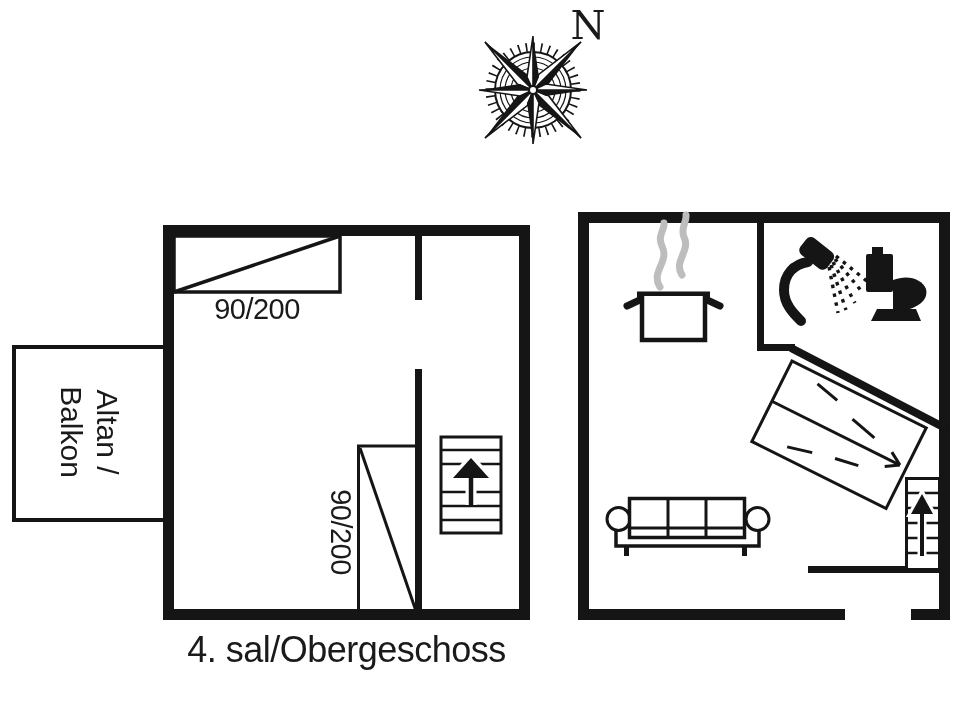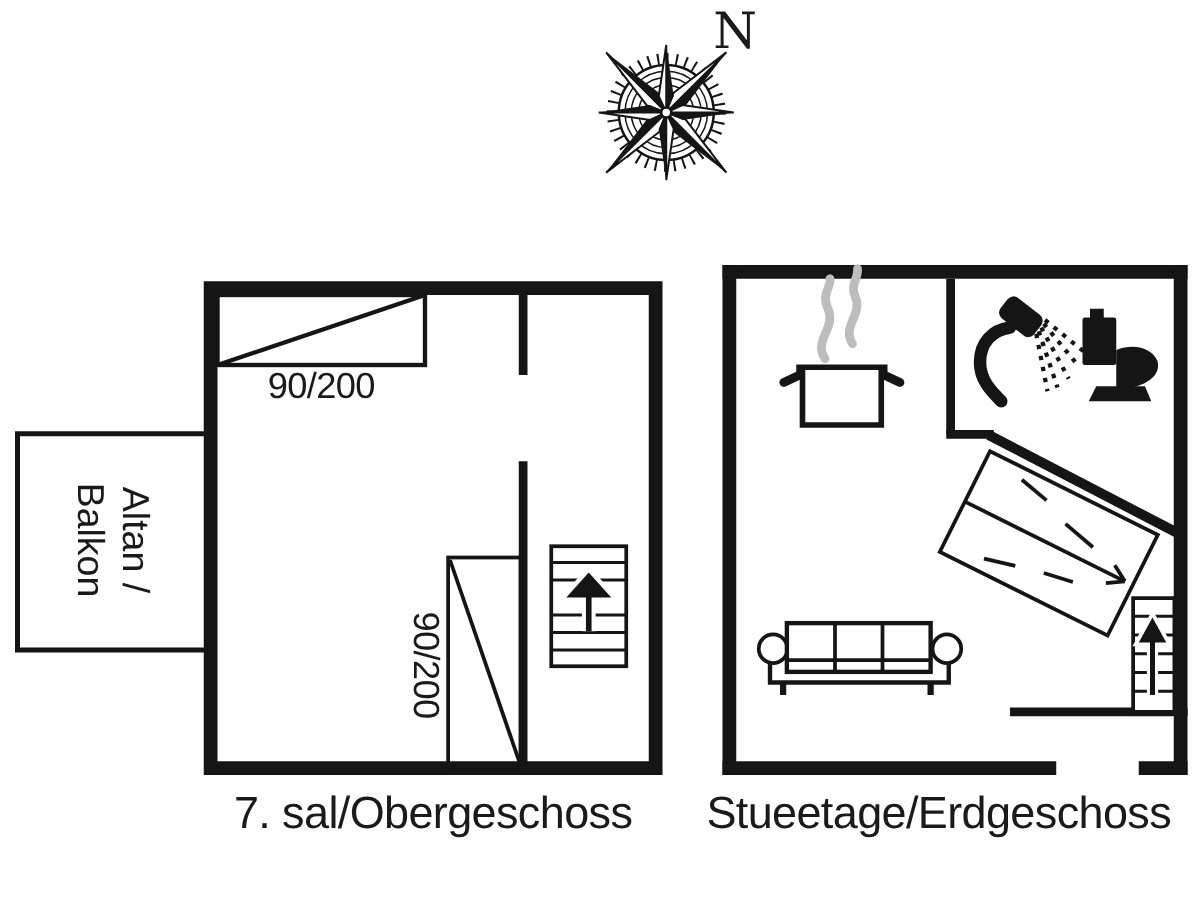--- a/index.html
+++ b/index.html
@@ -184,17 +184,16 @@
 
   <div class="lbl bed-label" style="left:174px;top:293px;width:166px;text-align:center;">90/200</div>
 
   <div class="lbl bed-label rot90" style="left:340px;top:532px;">90/200</div>
 
   <div class="lbl balcony-label rot90" style="left:89px;top:432px;">
     <span style="display:block;">Altan /</span>
     <span style="display:block;">Balkon</span>
   </div>
 
-  <div class="lbl floor-title" style="left:163px;top:629px;width:367px;">7. sal/Obergeschoss</div>
+  <div class="lbl floor-title" style="left:163px;top:629px;width:367px;">4. sal/Obergeschoss</div>
 
-  <div class="lbl floor-title" style="left:558px;top:629px;width:386px;">Stueetage/Erdgeschoss</div>
 
 </div>
 
 </body></html>

